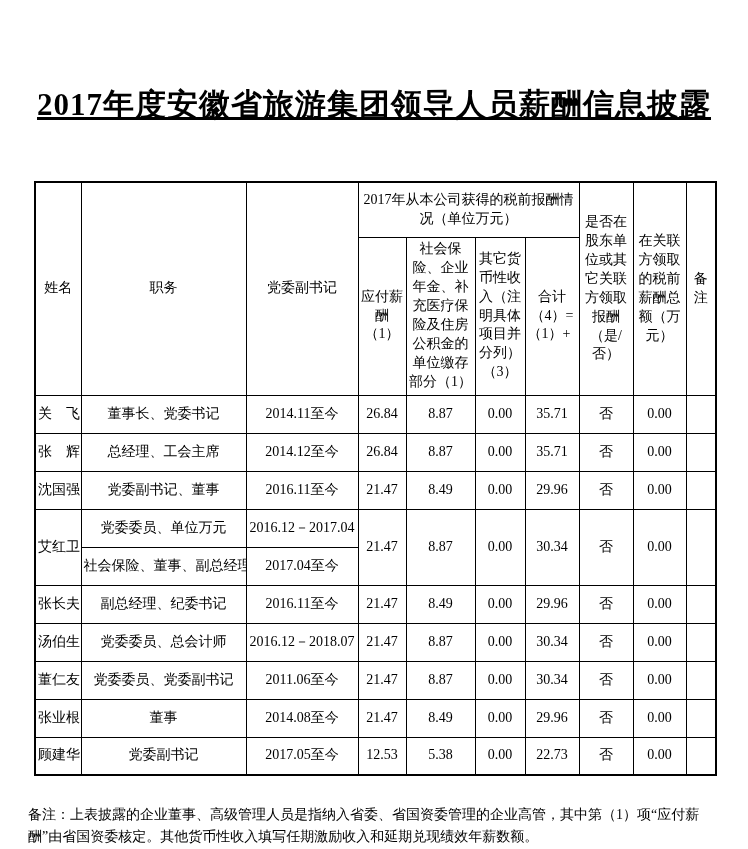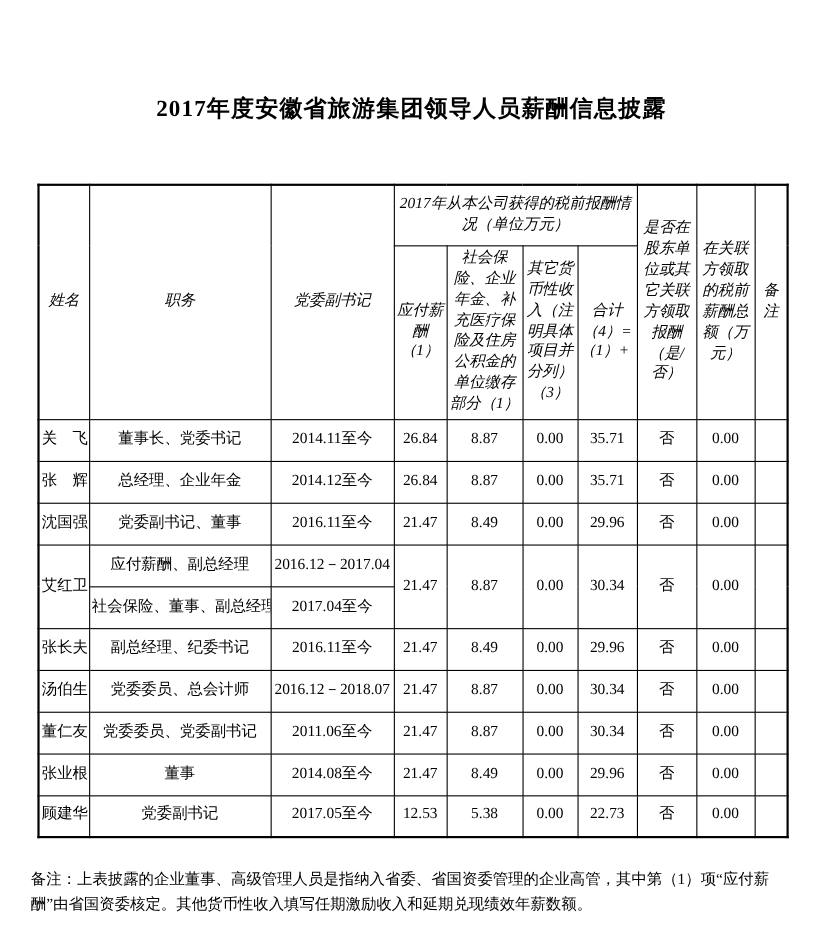--- a/index.html
+++ b/index.html
@@ -3,38 +3,38 @@
 <meta charset="utf-8">
 <style>
   html,body{margin:0;padding:0;}
   body{
     width:748px;height:849px;background:#ffffff;color:#000000;
     font-family:"Liberation Serif","DejaVu Serif",serif;
     -webkit-font-smoothing:none;
   }
   .title{
     margin:0;padding-top:84px;
-    text-align:center;font-size:21px;font-weight:bold;letter-spacing:1px;
+    text-align:center;font-size:31px;font-weight:bold;letter-spacing:1px;text-decoration:underline;
   }
   table.salary-table{
     border-collapse:collapse;table-layout:fixed;
     margin:55px 0 0 34px;width:681px;
     border:2px solid #000;
   }
   .salary-table th,.salary-table td{
     border:1px solid #000;
     font-weight:normal;font-size:14px;line-height:1.35;
     text-align:center;vertical-align:middle;
     padding:1px 2px;overflow:hidden;
   }
   tr.r-group{height:55px;}
   tr.r-sub{height:158px;}
   tbody tr{height:38px;}
   tbody td{white-space:nowrap;}
-  thead th{white-space:normal;font-style:italic;}
+  thead th{white-space:normal;}
   .footnote{
     margin:28px 0 0 28px;width:694px;
     font-size:14px;line-height:22px;text-align:left;
   }
 </style>
 </head>
 <body>
 
 <div class="page">
 
@@ -80,21 +80,21 @@
         <td>8.87</td>
         <td>0.00</td>
         <td>35.71</td>
         <td>否</td>
         <td>0.00</td>
         <td></td>
       </tr>
 
       <tr>
         <td>张　辉</td>
-        <td>总经理、企业年金</td>
+        <td>总经理、工会主席</td>
         <td>2014.12至今</td>
         <td>26.84</td>
         <td>8.87</td>
         <td>0.00</td>
         <td>35.71</td>
         <td>否</td>
         <td>0.00</td>
         <td></td>
       </tr>
 
@@ -106,21 +106,21 @@
         <td>8.49</td>
         <td>0.00</td>
         <td>29.96</td>
         <td>否</td>
         <td>0.00</td>
         <td></td>
       </tr>
 
       <tr>
         <td rowspan="2">艾红卫</td>
-        <td>应付薪酬、副总经理</td>
+        <td>党委委员、单位万元</td>
         <td>2016.12－2017.04</td>
         <td rowspan="2">21.47</td>
         <td rowspan="2">8.87</td>
         <td rowspan="2">0.00</td>
         <td rowspan="2">30.34</td>
         <td rowspan="2">否</td>
         <td rowspan="2">0.00</td>
         <td rowspan="2"></td>
       </tr>
       <tr>

